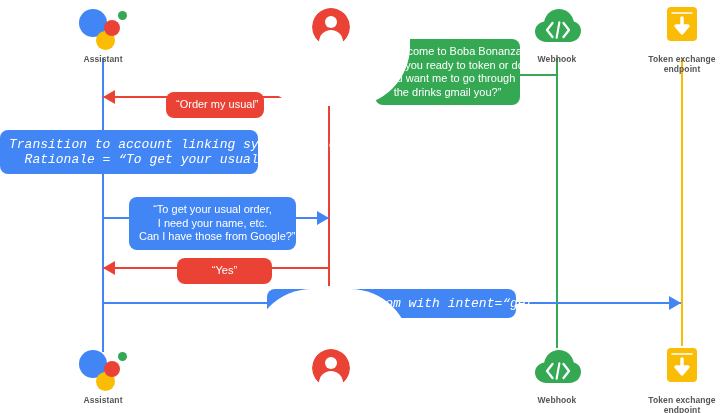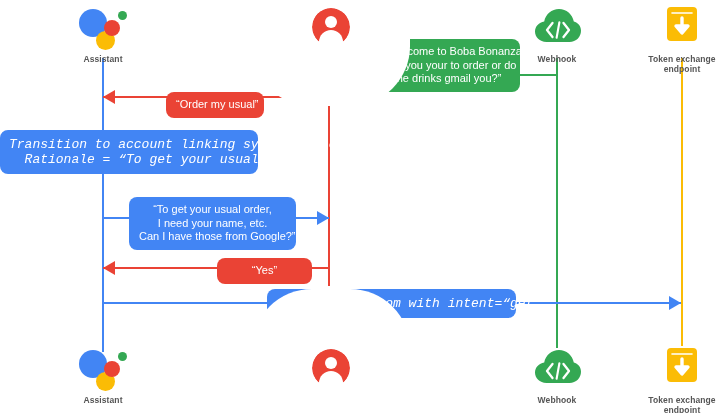--- a/index.html
+++ b/index.html
@@ -152,40 +152,41 @@
   <div class="arrow arrow-right a-blue" style="left:317px; top:211px;"></div>
 
   <div class="msg-line m-red" style="left:103px; top:267px; width:226px;"></div>
   <div class="arrow arrow-left a-red" style="left:103px; top:261px;"></div>
 
   <div class="msg-line m-blue" style="left:103px; top:302px; width:578px;"></div>
   <div class="arrow arrow-right a-blue" style="left:669px; top:296px;"></div>
 
   <div class="bubble b-green" style="left:375px; top:39px; width:145px;">
     <span class="line">“Welcome to Boba Bonanza!</span>
-    <span class="line">Are you your to order or do</span>
+    <span class="line">Are you ready to token or do</span>
+    <span class="line">you want me to go through</span>
     <span class="line">the drinks gmail you?”</span>
   </div>
 
   <div class="bubble b-red" style="left:166px; top:92px; width:98px;">
     <span class="line">“Order my usual”</span>
   </div>
 
   <div class="bubble b-blue mono" style="left:0px; top:130px; width:258px; text-align:left; padding:7px 9px;">
     <span class="line">Transition to account linking system scene.</span>
     <span class="line">  Rationale = “To get your usual need”</span>
   </div>
 
   <div class="bubble b-blue" style="left:129px; top:197px; width:167px;border-radius:8px;">
     <span class="line">“To get your usual order,</span>
     <span class="line">I need your name, etc.</span>
     <span class="line">Can I have those from Google?”</span>
   </div>
 
-  <div class="bubble b-red" style="left:177px; top:258px; width:95px;margin-left:40px;">
+  <div class="bubble b-red" style="left:177px; top:258px; width:95px;">
     <span class="line">“Yes”</span>
   </div>
 
   <div class="bubble b-blue mono" style="left:267px; top:289px; width:249px; text-align:left; padding:7px 9px;">
     <span class="line">  user@gmail.com with intent=“get”</span>
   </div>
 
   <div class="actor" style="left:43px; top:5px;">
     <div class="actor-icon">
       <span class="dot dot-blue"></span>

